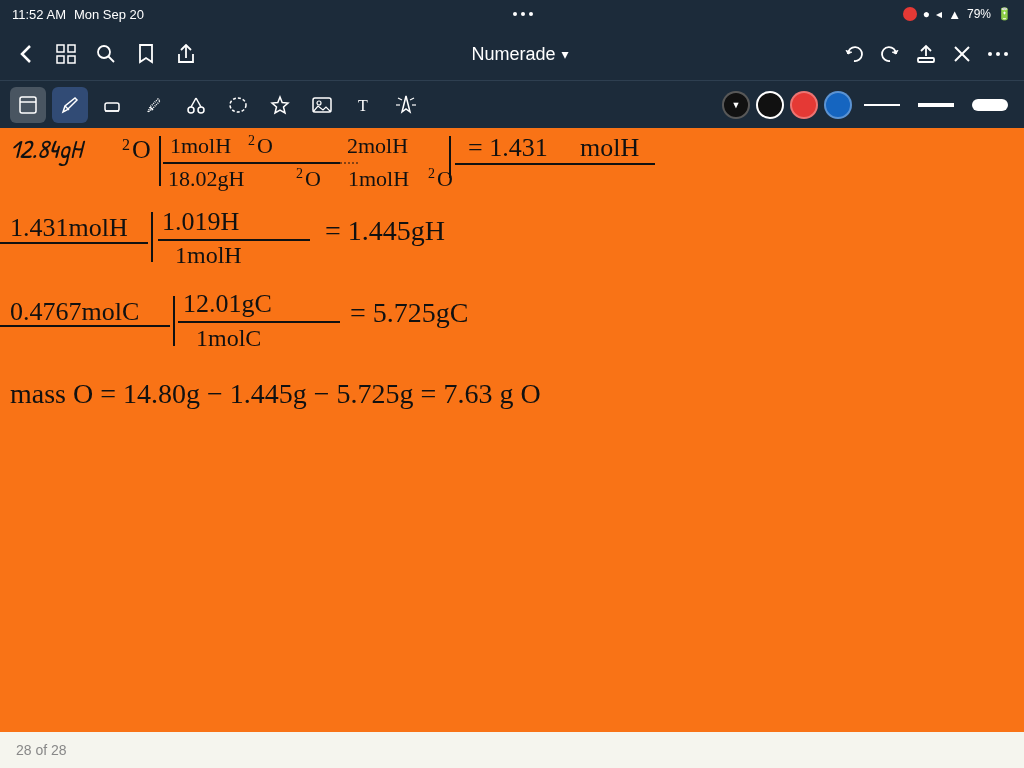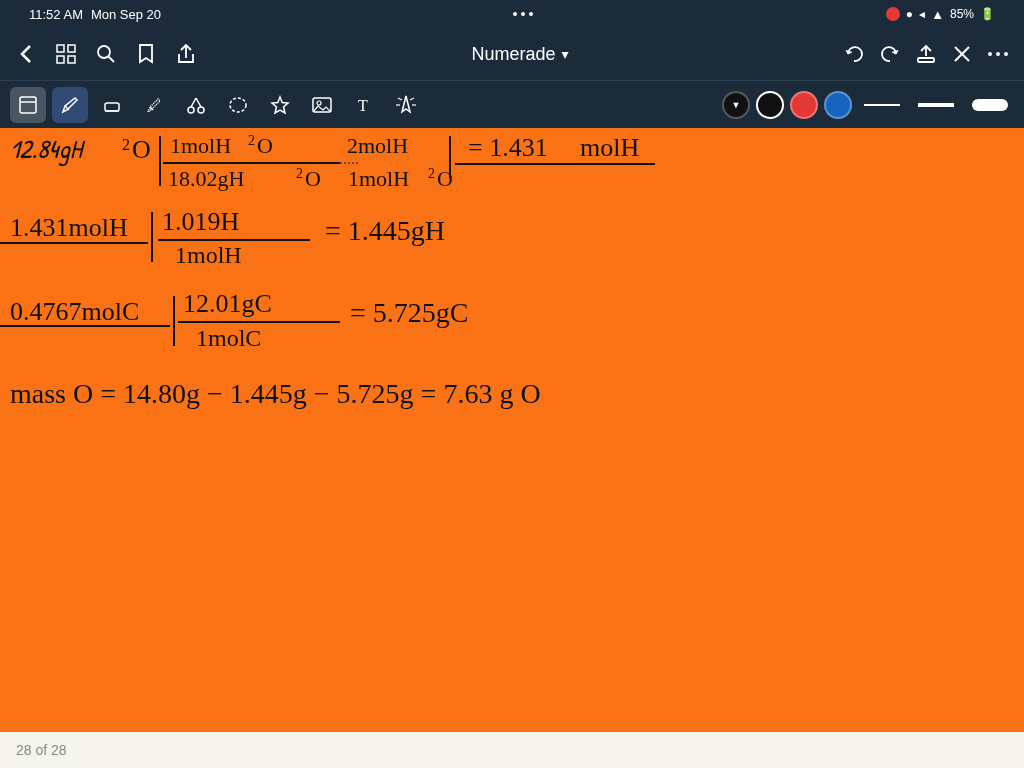--- a/index.html
+++ b/index.html
@@ -13,21 +13,21 @@
     }
 
     
     #status-bar {
       width: 100%;
       height: 28px;
       background: #1c2b3a;
       display: flex;
       align-items: center;
       justify-content: space-between;
-      padding: 0 29px;
+      padding: 0 12px;
       color: white;
       font-size: 13px;
     }
     .status-left { display: flex; gap: 8px; align-items: center; }
     .status-center { display: flex; gap: 4px; align-items: center; }
     .status-right { display: flex; gap: 6px; align-items: center; font-size: 12px; }
     .dot { width: 4px; height: 4px; background: white; border-radius: 50%; }
 
     
     #nav-bar {
@@ -160,21 +160,21 @@
   <div class="status-center">
     <div class="dot"></div>
     <div class="dot"></div>
     <div class="dot"></div>
   </div>
   <div class="status-right">
     <span class="rec-dot"></span>
     <span>●</span>
     <span>◂</span>
     <span class="wifi-icon">▲</span>
-    <span>85%</span>
+    <span>79%</span>
     <span>🔋</span>
   </div>
 </div>
 
 <div id="nav-bar">
   <div class="nav-left">
     <div class="nav-icon">
       <svg width="12" height="20" viewBox="0 0 12 20">
           <polyline points="10,2 2,10 10,18" stroke="white" stroke-width="2.5" fill="none"></polyline>
         </svg>

